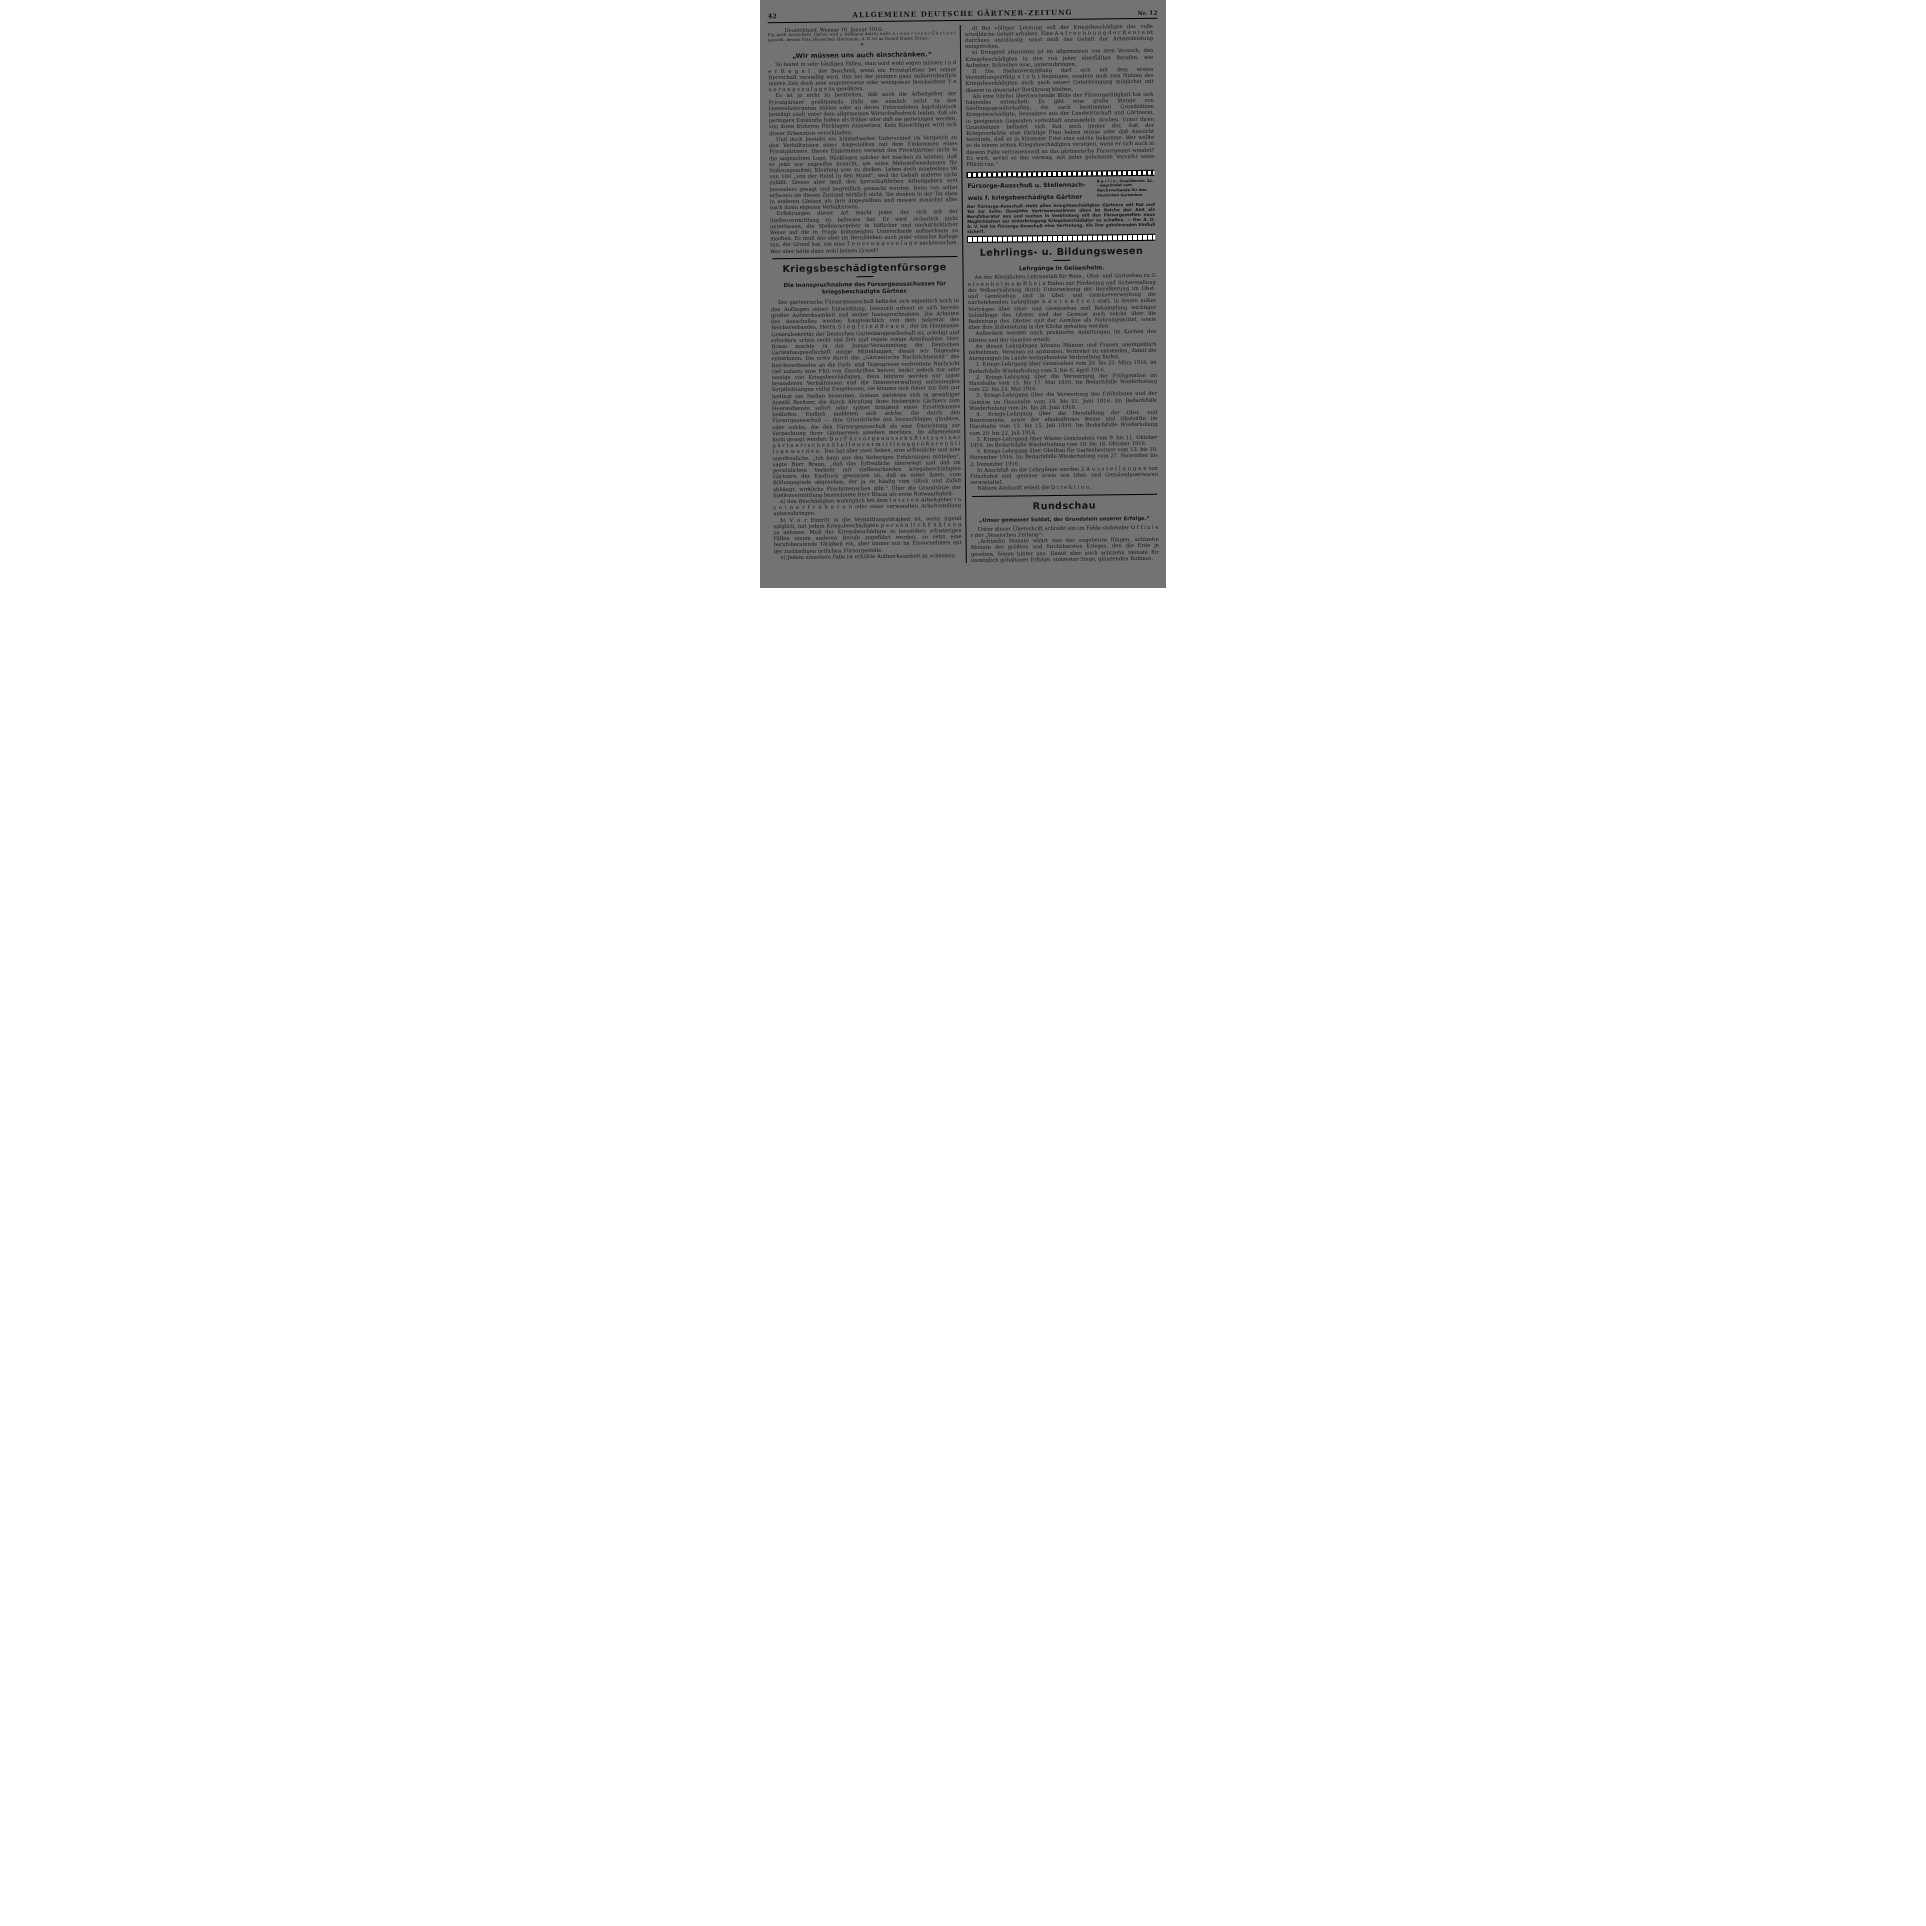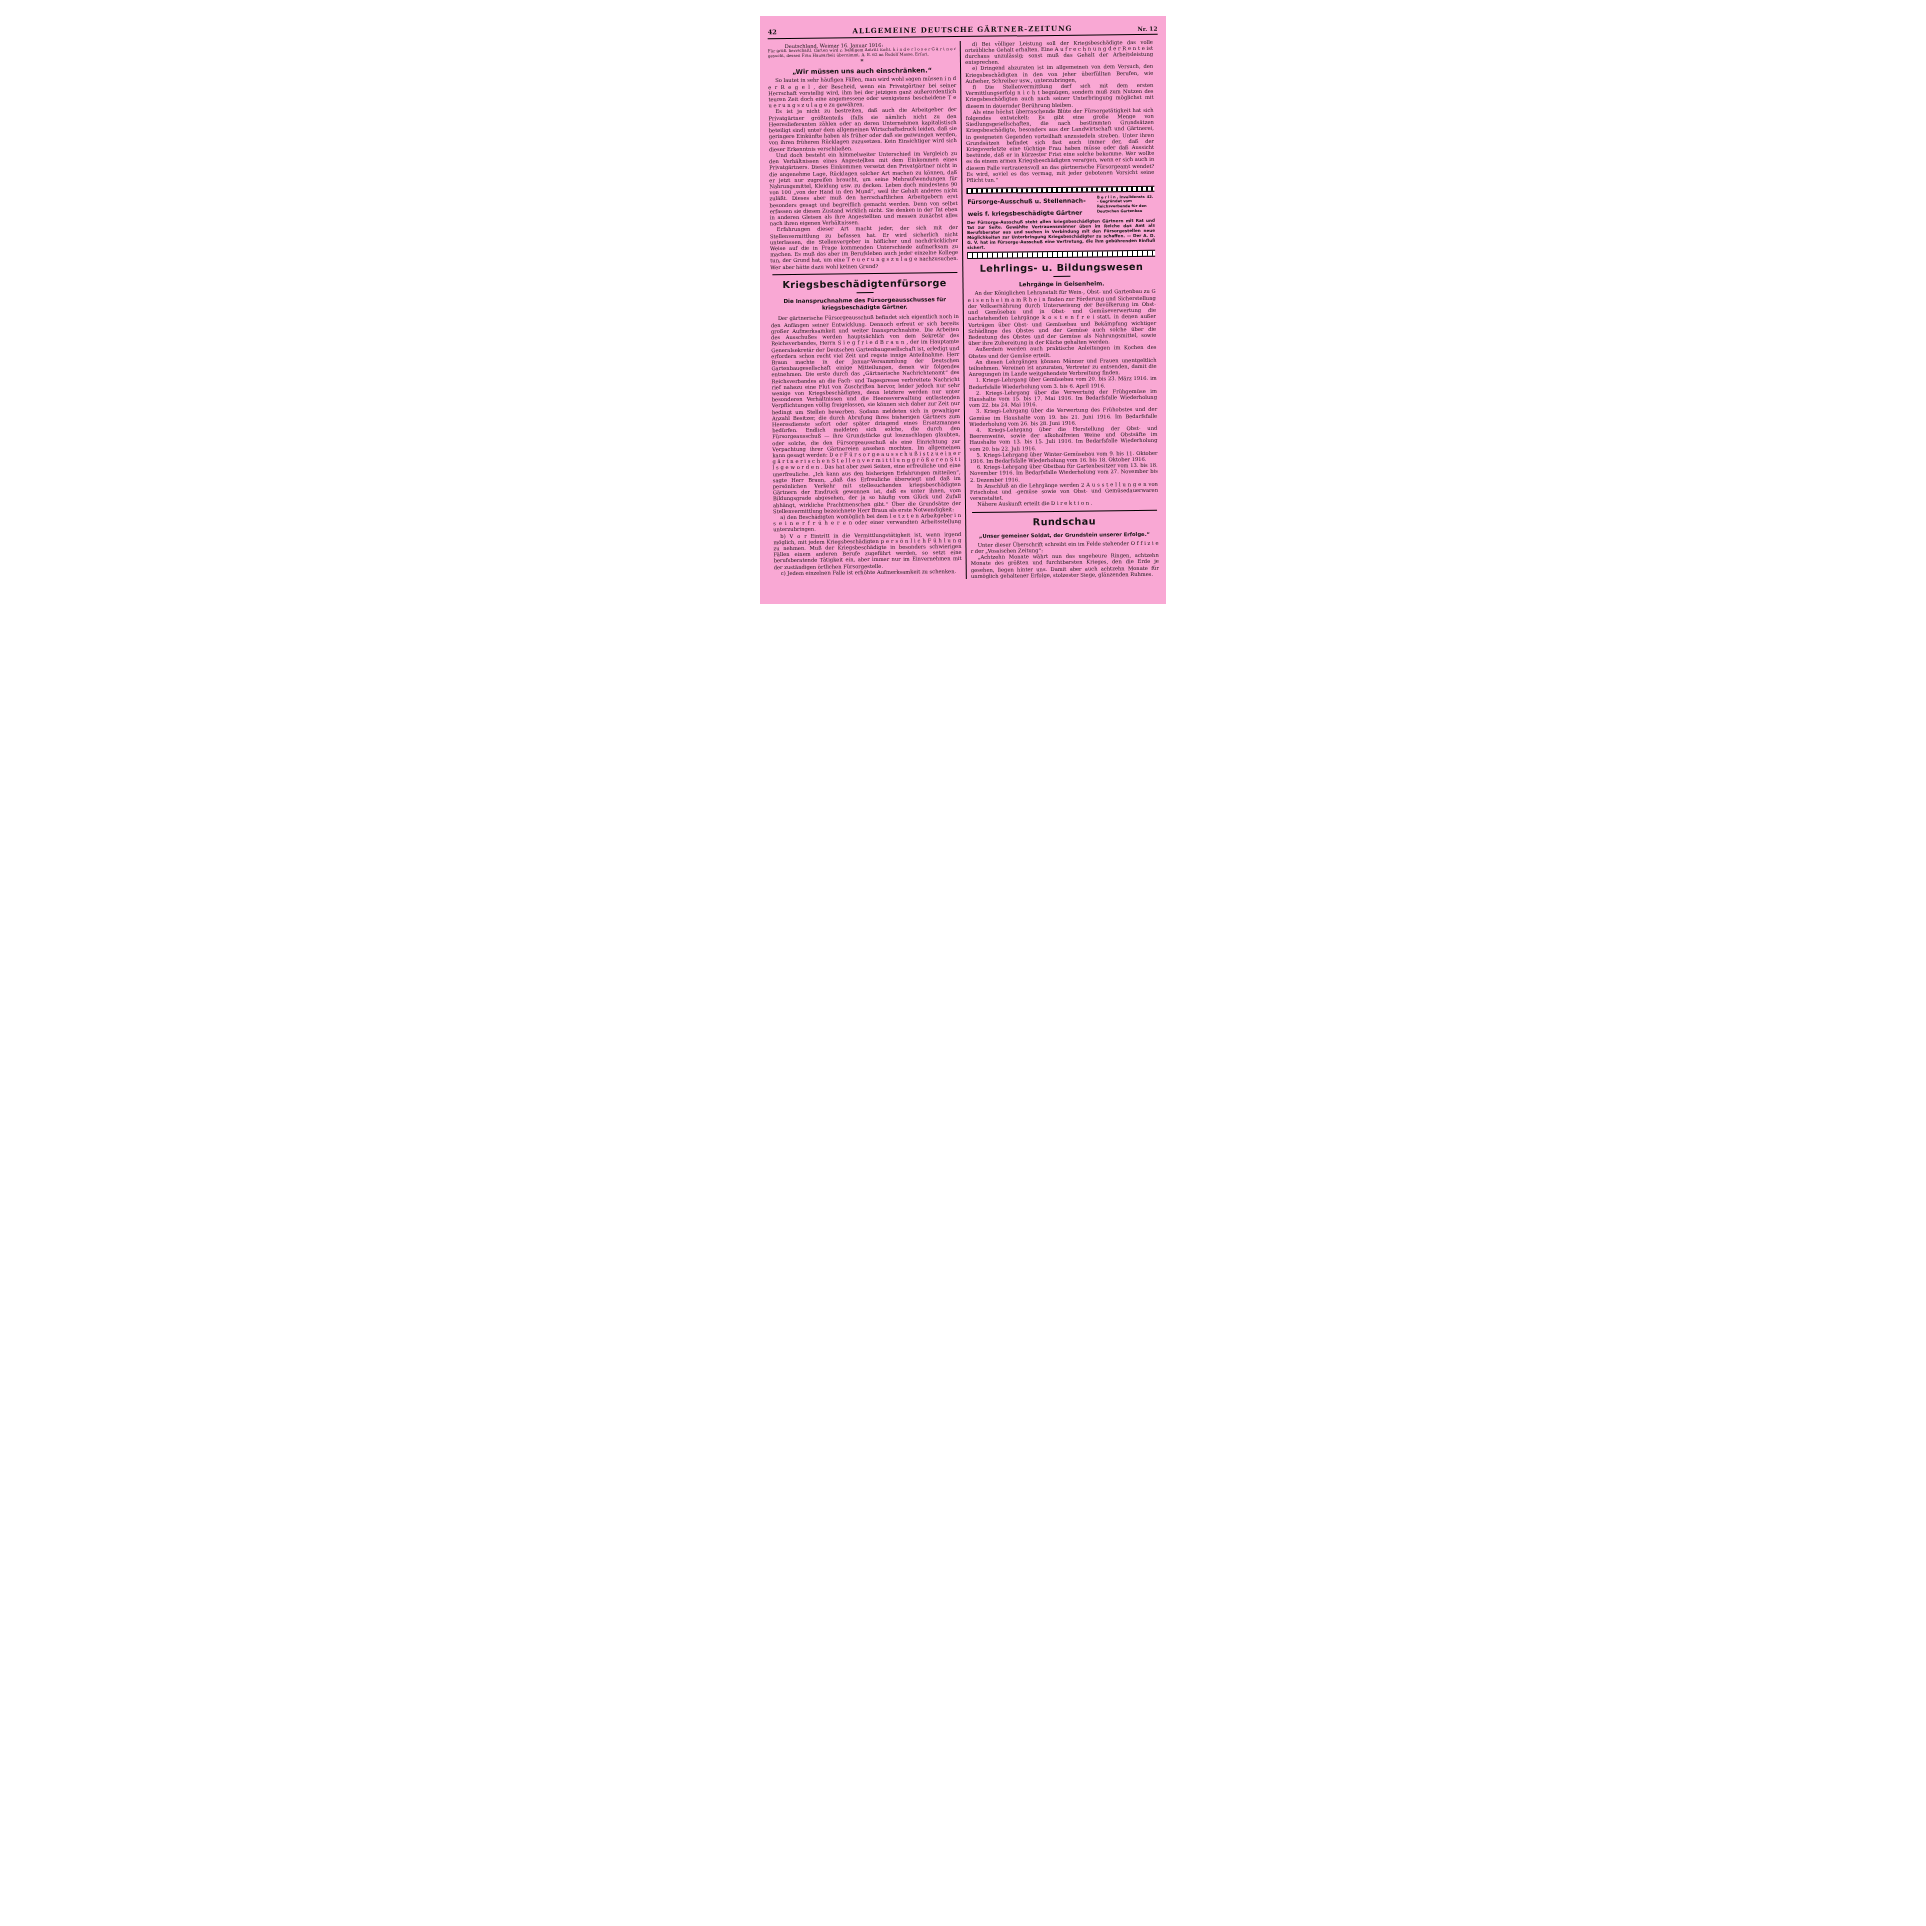--- a/index.html
+++ b/index.html
@@ -1,20 +1,20 @@
 <!DOCTYPE html>
 <html lang="de" style="font-size:6.2px"><head>
 <meta charset="utf-8">
 <style>
   html,body{margin:0;padding:0;background:#ffffff;}
   .sheet{
     position:relative;
     width:406px;height:588px;
-    margin:16px auto;
-    background:#f9a8d4;
+    margin:0 auto;
+    background:#737373;
     color:#131313;
     font-family:"DejaVu Serif", serif;
     overflow:hidden;
   }
   .content{
     transform:rotate(-0.65deg);
     transform-origin:50% 40%;
     padding:9.2px 6.2px 0 10px;
   }
   

